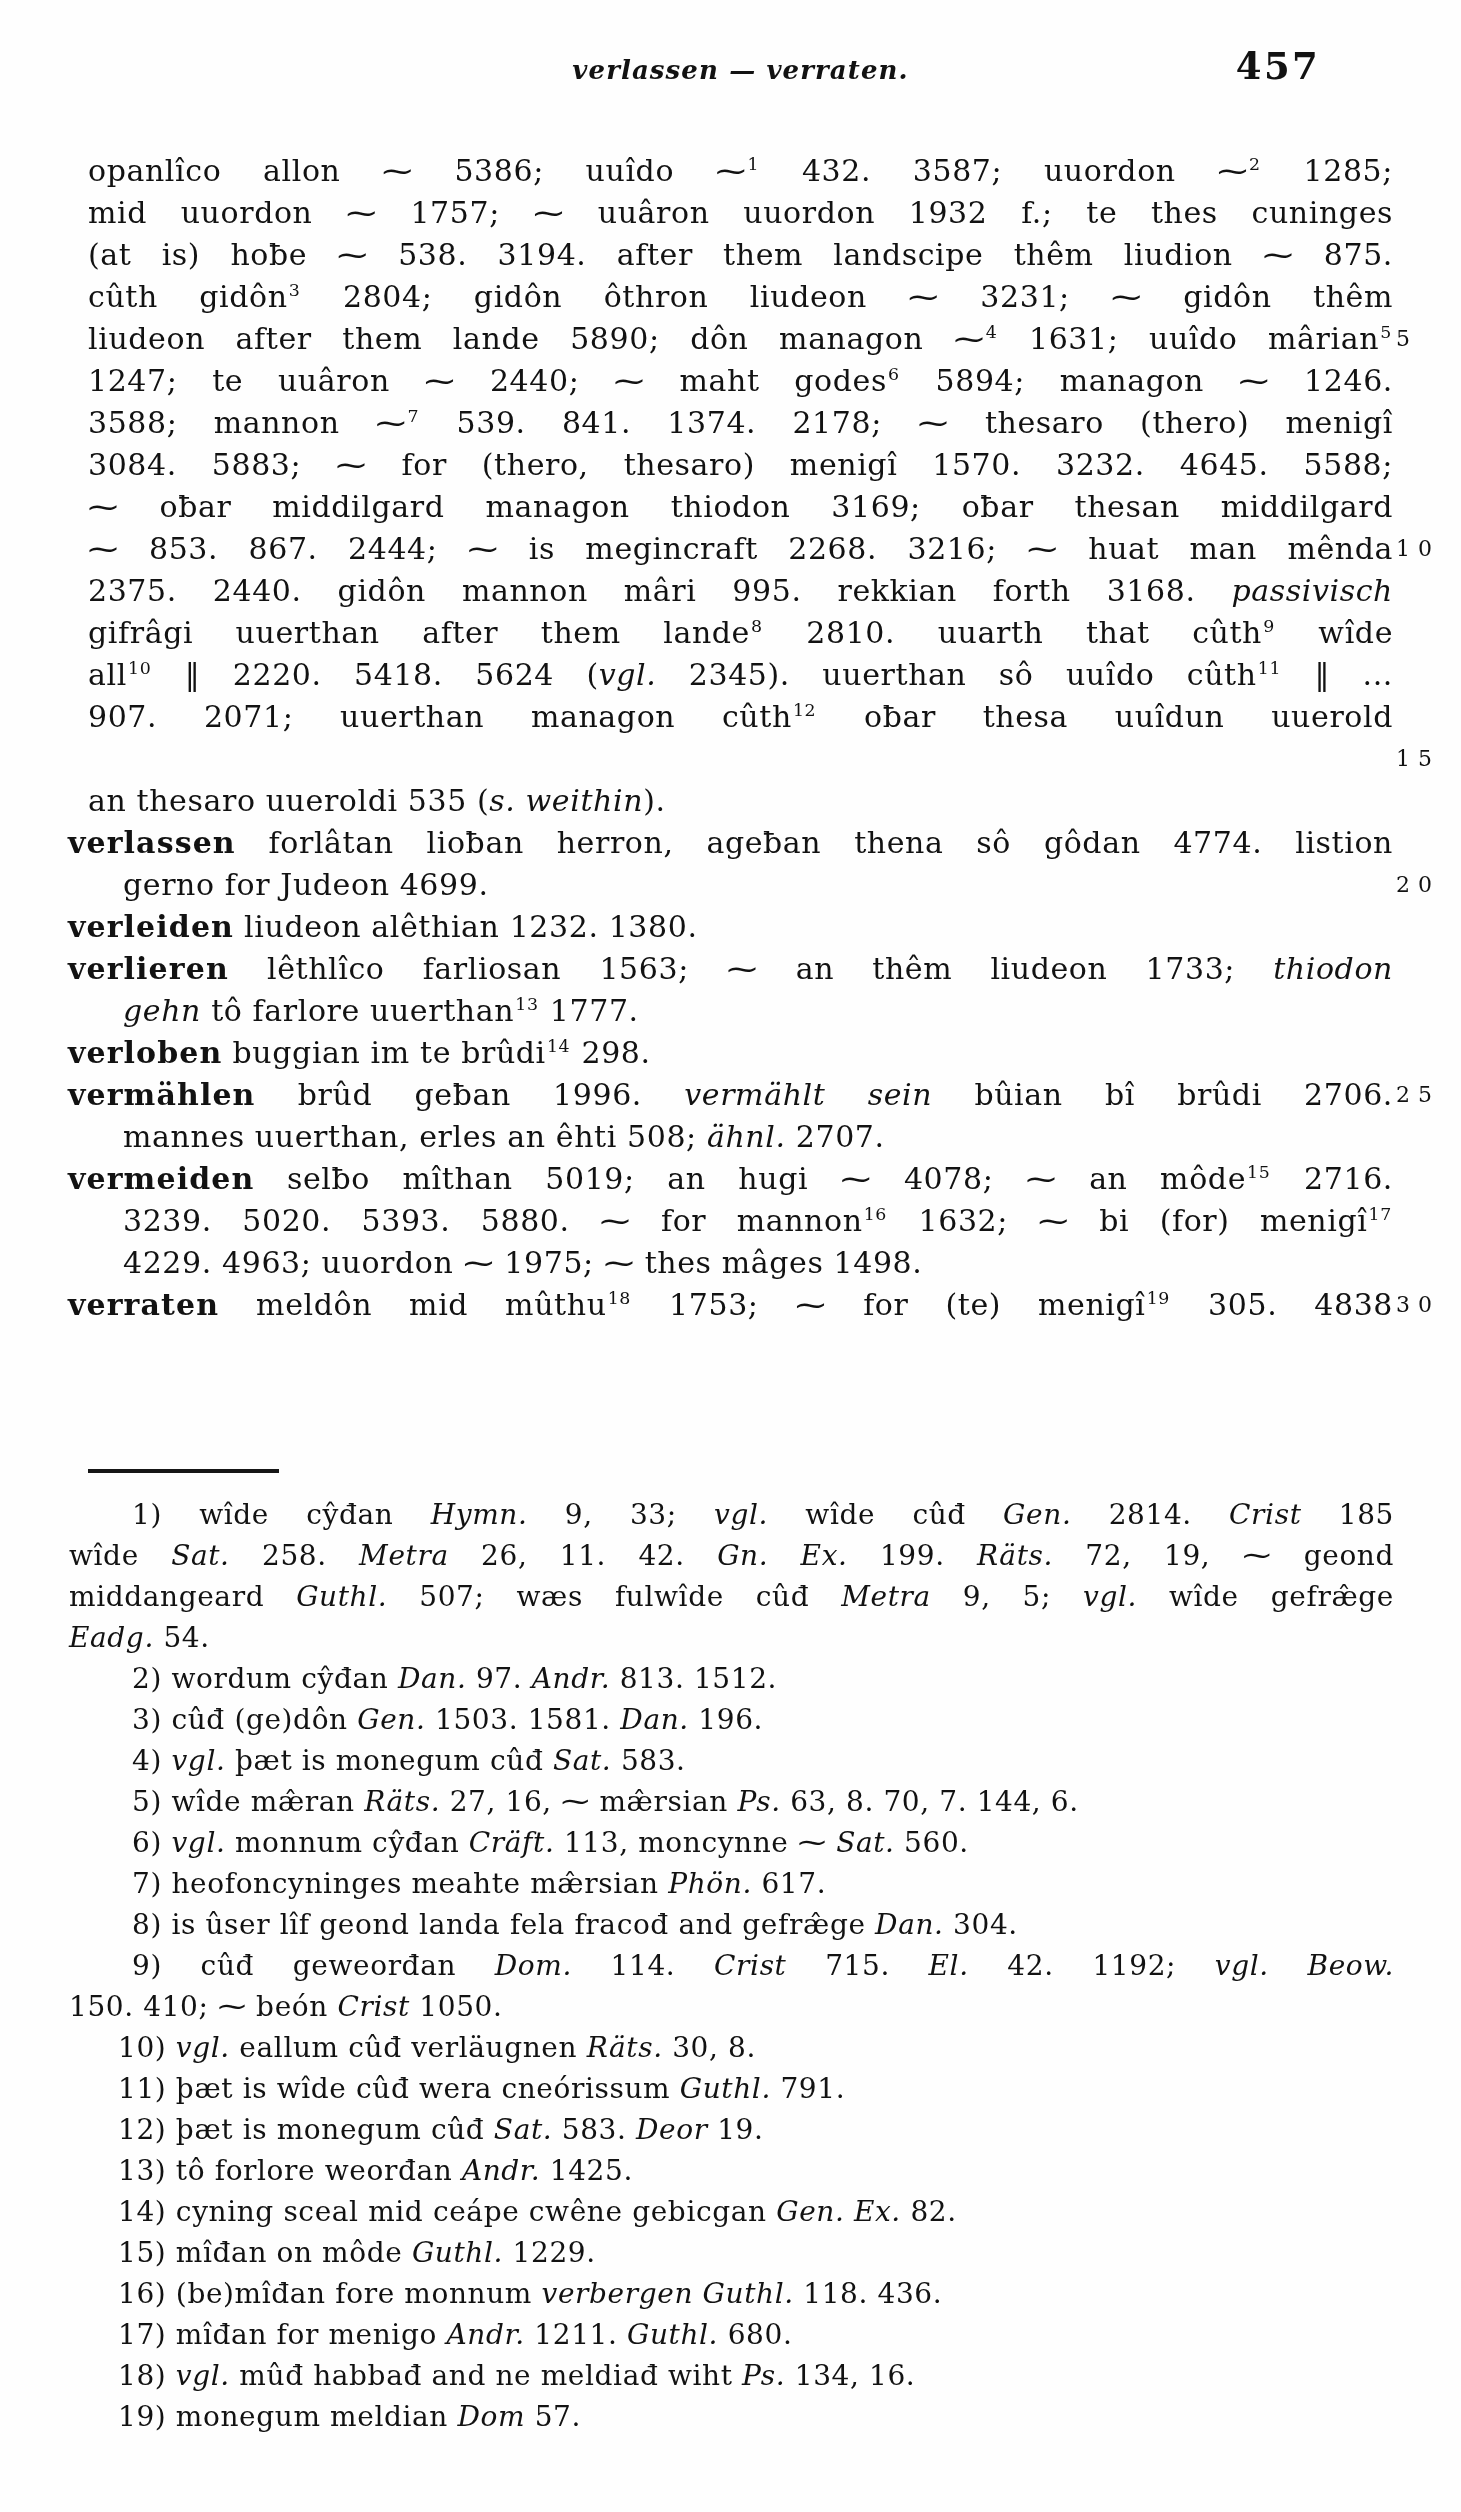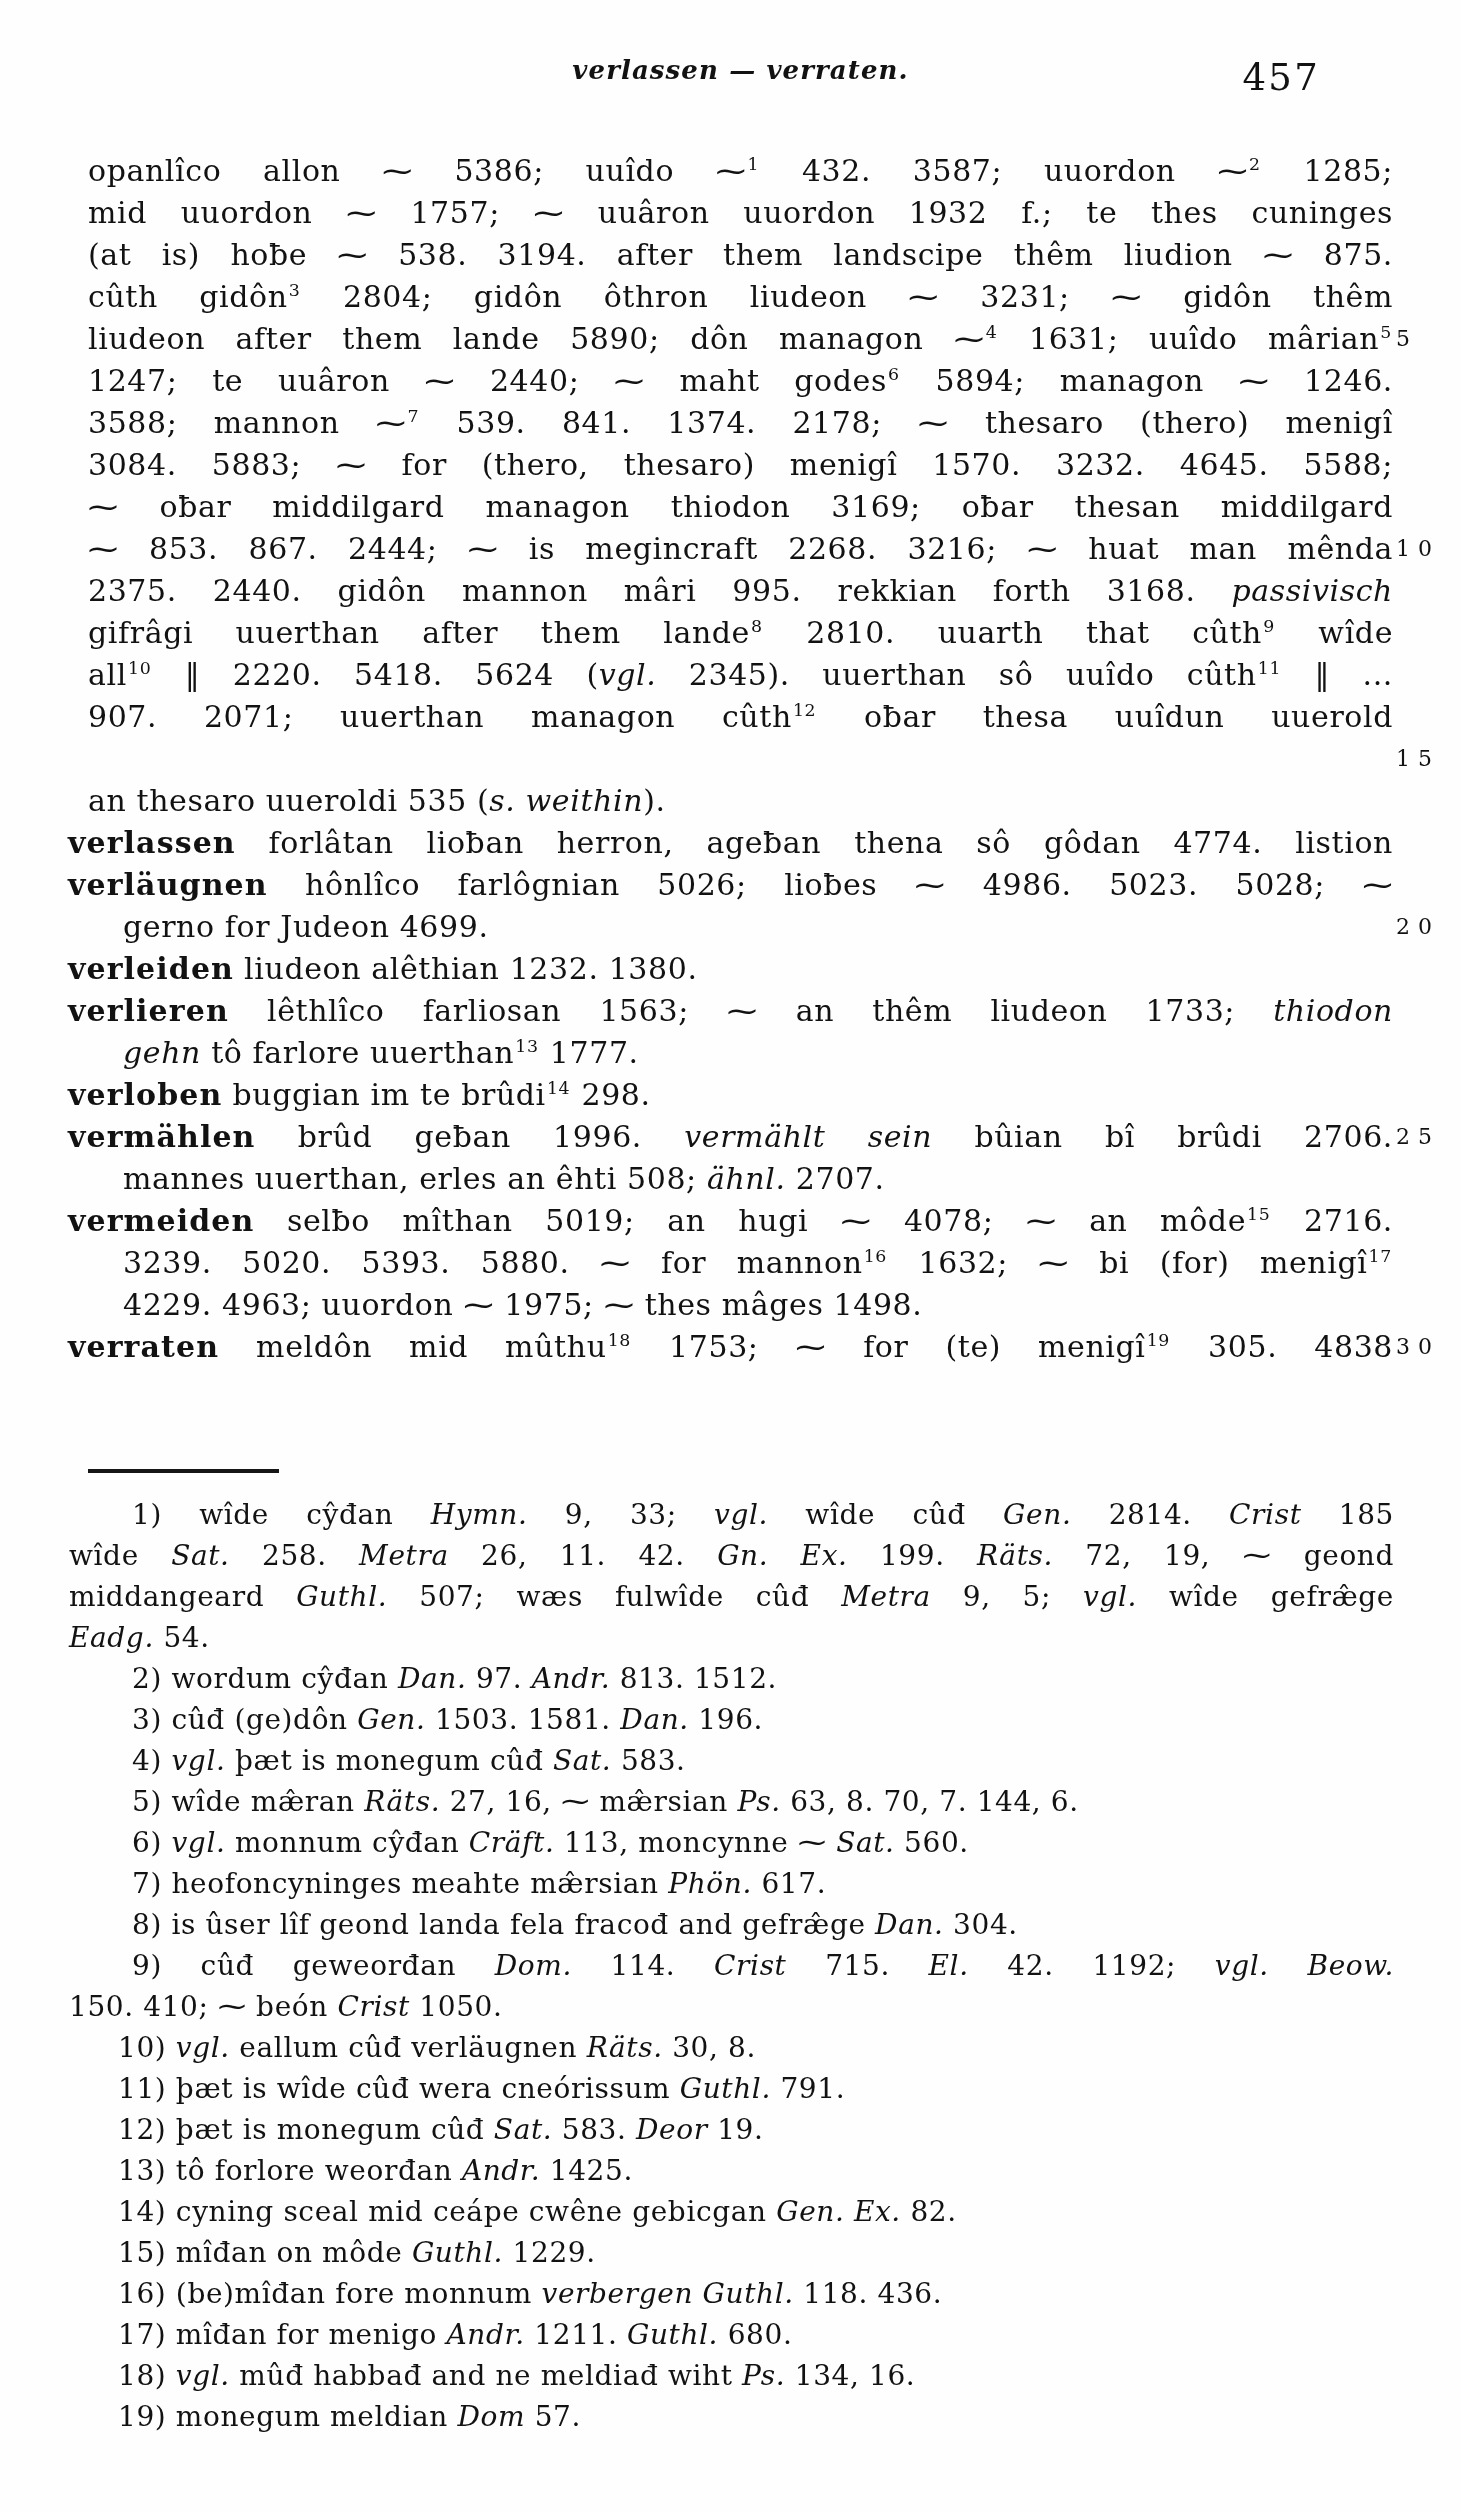--- a/index.html
+++ b/index.html
@@ -8,21 +8,21 @@
     font-family:"DejaVu Serif","Liberation Serif",serif;color:#121212;
     overflow:hidden;
   }
   .header{position:absolute;top:49px;left:88px;width:1305px;height:51px;}
   .title{
     position:absolute;left:0;right:0;top:5.7px;text-align:center;
     font-size:26px;letter-spacing:1.1px;font-weight:bold;font-style:italic;
   }
   .pagenum{
     position:absolute;right:73px;top:-4.6px;
-    font-size:37px;font-weight:normal;letter-spacing:2.3px;margin-top:12px;
+    font-size:37px;font-weight:bold;letter-spacing:2.3px;
   }
   .main{position:absolute;top:150px;left:88px;width:1305px;font-size:30px;}
   .footnotes{position:absolute;top:1494px;left:69px;width:1325px;font-size:28px;}
   .line{position:relative;height:42px;line-height:42px;white-space:normal;letter-spacing:0.6px;}
   .footnotes .line{height:41px;line-height:41px;}
   .j{text-align:justify;text-align-last:justify;}
   .hang{margin-left:-20px;}
   .ind{padding-left:35px;}
   .fn-first{padding-left:63px;}
   .fn-first2{padding-left:49px;}
@@ -55,21 +55,20 @@
       <div class="line j"><span>3084. 5883; ⁓ for (thero, thesaro) menigî 1570. 3232. 4645. 5588;</span></div>
       <div class="line j"><span>⁓ oƀar middilgard managon thiodon 3169; oƀar thesan middilgard</span></div>
       <div class="line j"><span>⁓ 853. 867. 2444; ⁓ is megincraft 2268. 3216; ⁓ huat man mênda</span><span class="margin-num">10</span></div>
       <div class="line j"><span>2375. 2440. gidôn mannon mâri 995. rekkian forth 3168. </span><span class="i">passivisch</span></div>
       <div class="line j"><span>gifrâgi uuerthan after them lande</span><span class="sup">8</span><span> 2810. uuarth that cûth</span><span class="sup">9</span><span> wîde</span></div>
       <div class="line j"><span>all</span><span class="sup">10</span><span> ‖ 2220. 5418. 5624 (</span><span class="i">vgl.</span><span> 2345). uuerthan sô uuîdo cûth</span><span class="sup">11</span><span> ‖ ...</span></div>
       <div class="line j"><span>907. 2071; uuerthan managon cûth</span><span class="sup">12</span><span> oƀar thesa uuîdun uuerold</span></div>
       <div class="line j"><span class="margin-num">15</span></div>
       <div class="line"><span>an thesaro uueroldi 535 (</span><span class="i">s. weithin</span><span>).</span></div>
       <div class="line hang j"><span class="b">verlassen</span><span> forlâtan lioƀan herron, ageƀan thena sô gôdan 4774. listion</span></div>
-      <div class="line hang j"><span class="b">verläugnen</span><span> hônlîco farlôgnian 5026; lioƀes ⁓ 4986. 5023. 5028; ⁓</span></div>
       <div class="line ind"><span>gerno for Judeon 4699.</span><span class="margin-num">20</span></div>
       <div class="line hang"><span class="b">verleiden</span><span> liudeon alêthian 1232. 1380.</span></div>
       <div class="line hang j"><span class="b">verlieren</span><span> lêthlîco farliosan 1563; ⁓ an thêm liudeon 1733; </span><span class="i">thiodon</span></div>
       <div class="line ind"><span class="i">gehn</span><span> tô farlore uuerthan</span><span class="sup">13</span><span> 1777.</span></div>
       <div class="line hang"><span class="b">verloben</span><span> buggian im te brûdi</span><span class="sup">14</span><span> 298.</span></div>
       <div class="line hang j"><span class="b">vermählen</span><span> brûd geƀan 1996. </span><span class="i">vermählt sein</span><span> bûian bî brûdi 2706.</span><span class="margin-num">25</span></div>
       <div class="line ind"><span>mannes uuerthan, erles an êhti 508; </span><span class="i">ähnl.</span><span> 2707.</span></div>
       <div class="line hang j"><span class="b">vermeiden</span><span> selƀo mîthan 5019; an hugi ⁓ 4078; ⁓ an môde</span><span class="sup">15</span><span> 2716.</span></div>
       <div class="line ind j"><span>3239. 5020. 5393. 5880. ⁓ for mannon</span><span class="sup">16</span><span> 1632; ⁓ bi (for) menigî</span><span class="sup">17</span></div>
       <div class="line ind"><span>4229. 4963; uuordon ⁓ 1975; ⁓ thes mâges 1498.</span></div>

